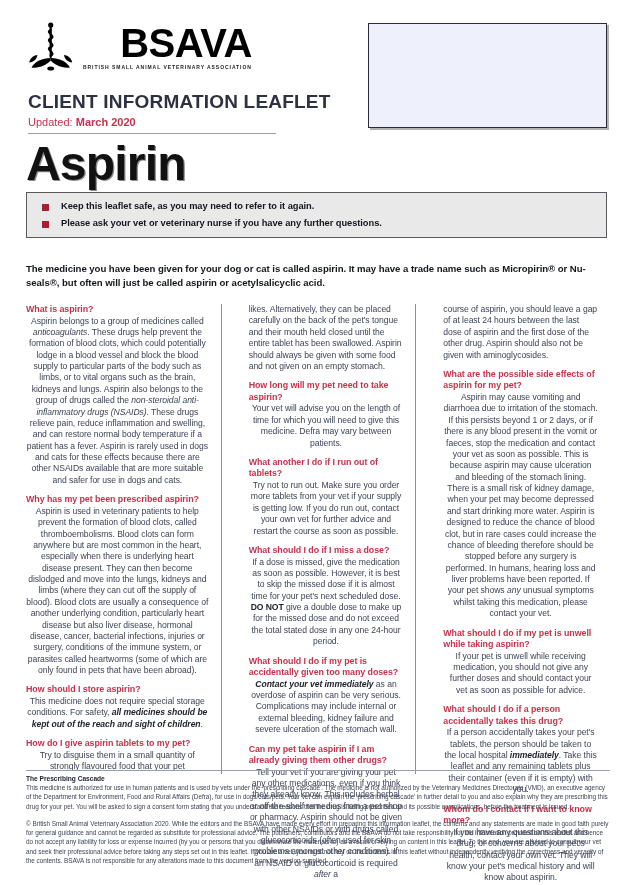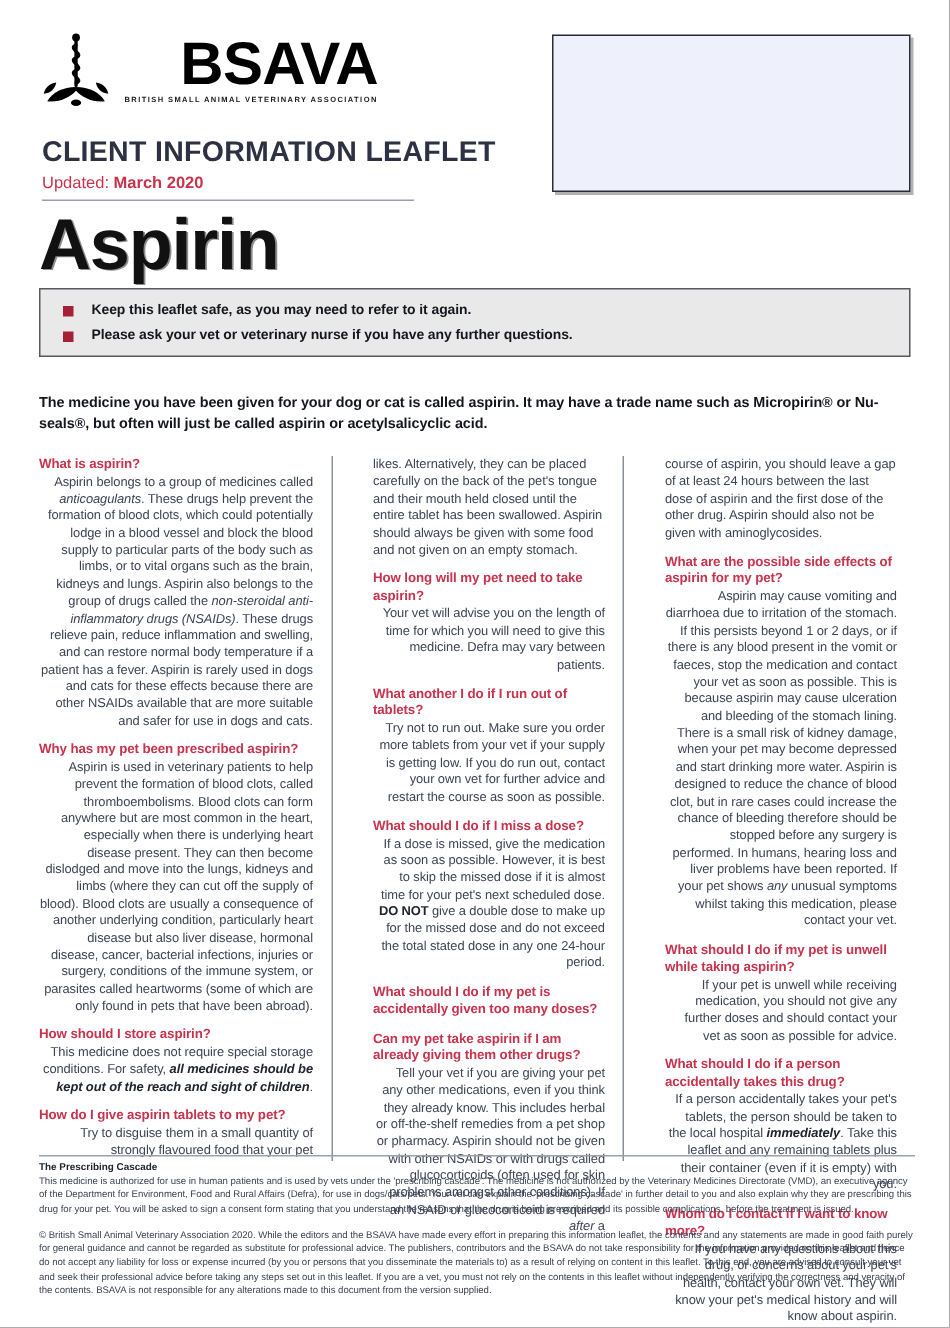--- a/index.html
+++ b/index.html
@@ -173,21 +173,21 @@
     margin-top: 8px;
     letter-spacing: -0.07px;
   }
   .col > .q:first-child { margin-top: 0; }
   .a {
     font-size: 8.6px;
     line-height: 1.325;
     color: #3c4354;
     margin-top: 0px;
     letter-spacing: -0.06px;
-    text-align: right;
+    text-align: center;
   }
   .a i { font-style: italic; }
   .a b { font-weight: bold; color: #20242e; }
   .a .bi { font-weight: bold; font-style: italic; color: #20242e; }
   .cont {
     font-size: 8.6px;
     line-height: 1.325;
     color: #3c4354;
     letter-spacing: -0.06px;
   }
@@ -282,20 +282,21 @@
         </div>
       <div class="col">
           <div class="cont">likes. Alternatively, they can be placed carefully on the back of the pet's tongue and their mouth held closed until the entire tablet has been swallowed. Aspirin should always be given with some food and not given on an empty stomach.</div>
           <div class="q">How long will my pet need to take aspirin?</div>
           <div class="a">Your vet will advise you on the length of time for which you will need to give this medicine. Defra may vary between patients.</div>
           <div class="q">What another I do if I run out of tablets?</div>
           <div class="a">Try not to run out. Make sure you order more tablets from your vet if your supply is getting low. If you do run out, contact your own vet for further advice and restart the course as soon as possible.</div>
           <div class="q">What should I do if I miss a dose?</div>
           <div class="a">If a dose is missed, give the medication as soon as possible. However, it is best to skip the missed dose if it is almost time for your pet's next scheduled dose. <b>DO NOT</b> give a double dose to make up for the missed dose and do not exceed the total stated dose in any one 24-hour period.</div>
           <div class="q">What should I do if my pet is accidentally given too many doses?</div>
+          <div class="a"><span class="bi">Contact your vet immediately</span> as an overdose of aspirin can be very serious. Complications may include internal or external bleeding, kidney failure and severe ulceration of the stomach wall.</div>
           <div class="q">Can my pet take aspirin if I am already giving them other drugs?</div>
           <div class="a">Tell your vet if you are giving your pet any other medications, even if you think they already know. This includes herbal or off-the-shelf remedies from a pet shop or pharmacy. Aspirin should not be given with other NSAIDs or with drugs called glucocorticoids (often used for skin problems amongst other conditions). If an NSAID or glucocorticoid is required <i>after</i> a</div>
         </div>
       <div class="col">
           <div class="cont">course of aspirin, you should leave a gap of at least 24 hours between the last dose of aspirin and the first dose of the other drug. Aspirin should also not be given with aminoglycosides.</div>
           <div class="q">What are the possible side effects of aspirin for my pet?</div>
           <div class="a">Aspirin may cause vomiting and diarrhoea due to irritation of the stomach. If this persists beyond 1 or 2 days, or if there is any blood present in the vomit or faeces, stop the medication and contact your vet as soon as possible. This is because aspirin may cause ulceration and bleeding of the stomach lining. There is a small risk of kidney damage, when your pet may become depressed and start drinking more water. Aspirin is designed to reduce the chance of blood clot, but in rare cases could increase the chance of bleeding therefore should be stopped before any surgery is performed. In humans, hearing loss and liver problems have been reported. If your pet shows <i>any</i> unusual symptoms whilst taking this medication, please contact your vet.</div>
           <div class="q">What should I do if my pet is unwell while taking aspirin?</div>
           <div class="a">If your pet is unwell while receiving medication, you should not give any further doses and should contact your vet as soon as possible for advice.</div>
           <div class="q">What should I do if a person accidentally takes this drug?</div>

